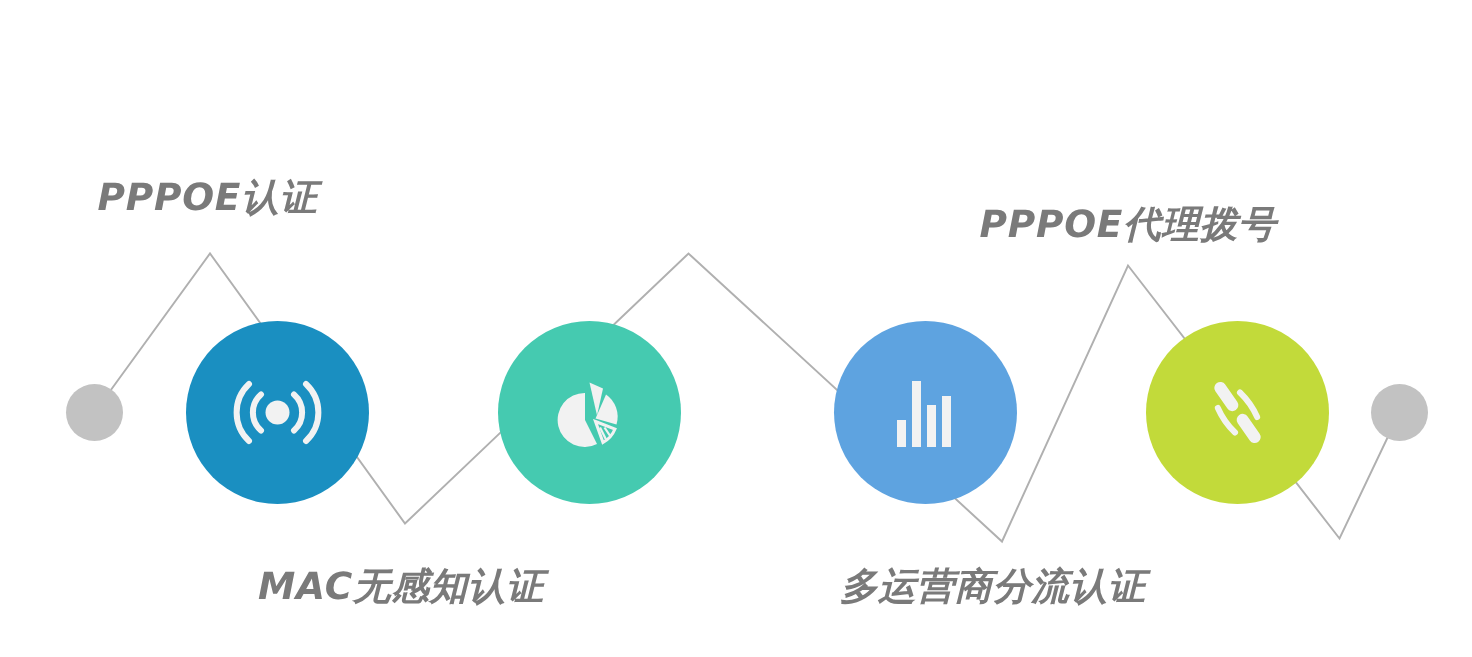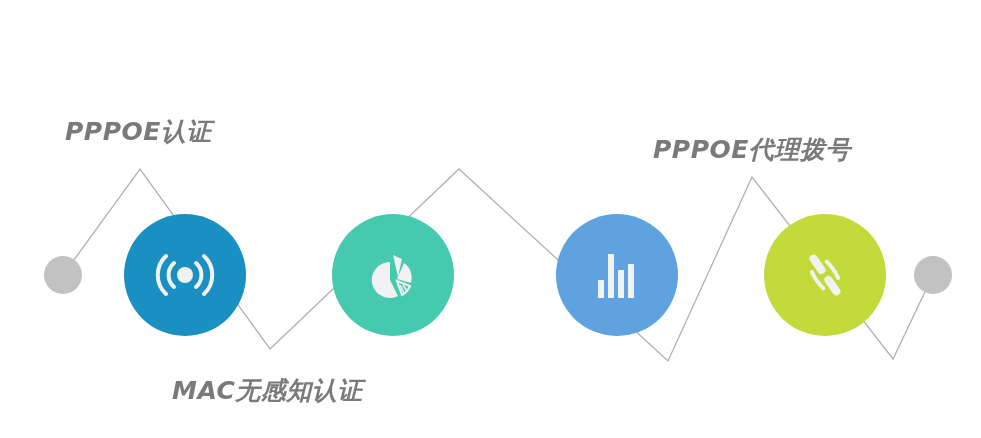--- a/index.html
+++ b/index.html
@@ -62,15 +62,16 @@
         <rect x="16" y="1" width="8" height="22" rx="4" fill="#f2f2f2"></rect>
         <rect x="16" y="27" width="8" height="22" rx="4" fill="#f2f2f2"></rect>
         <path d="M11 15 Q 9 25 11 35" fill="none" stroke="#f2f2f2" stroke-width="4" stroke-linecap="round"></path>
         <path d="M29 15 Q 31 25 29 35" fill="none" stroke="#f2f2f2" stroke-width="4" stroke-linecap="round"></path>
       </g>
     </svg>
   </div>
 
   <div class="label" style="left:65px; top:103px;">PPPOE认证</div>
   <div class="label" style="left:172px; top:362px;">MAC无感知认证</div>
+  <div class="label" style="left:560px; top:362px;">多运营商分流认证</div>
   <div class="label" style="left:653px; top:121px;">PPPOE代理拨号</div>
 
 </div>
 
 </body></html>

